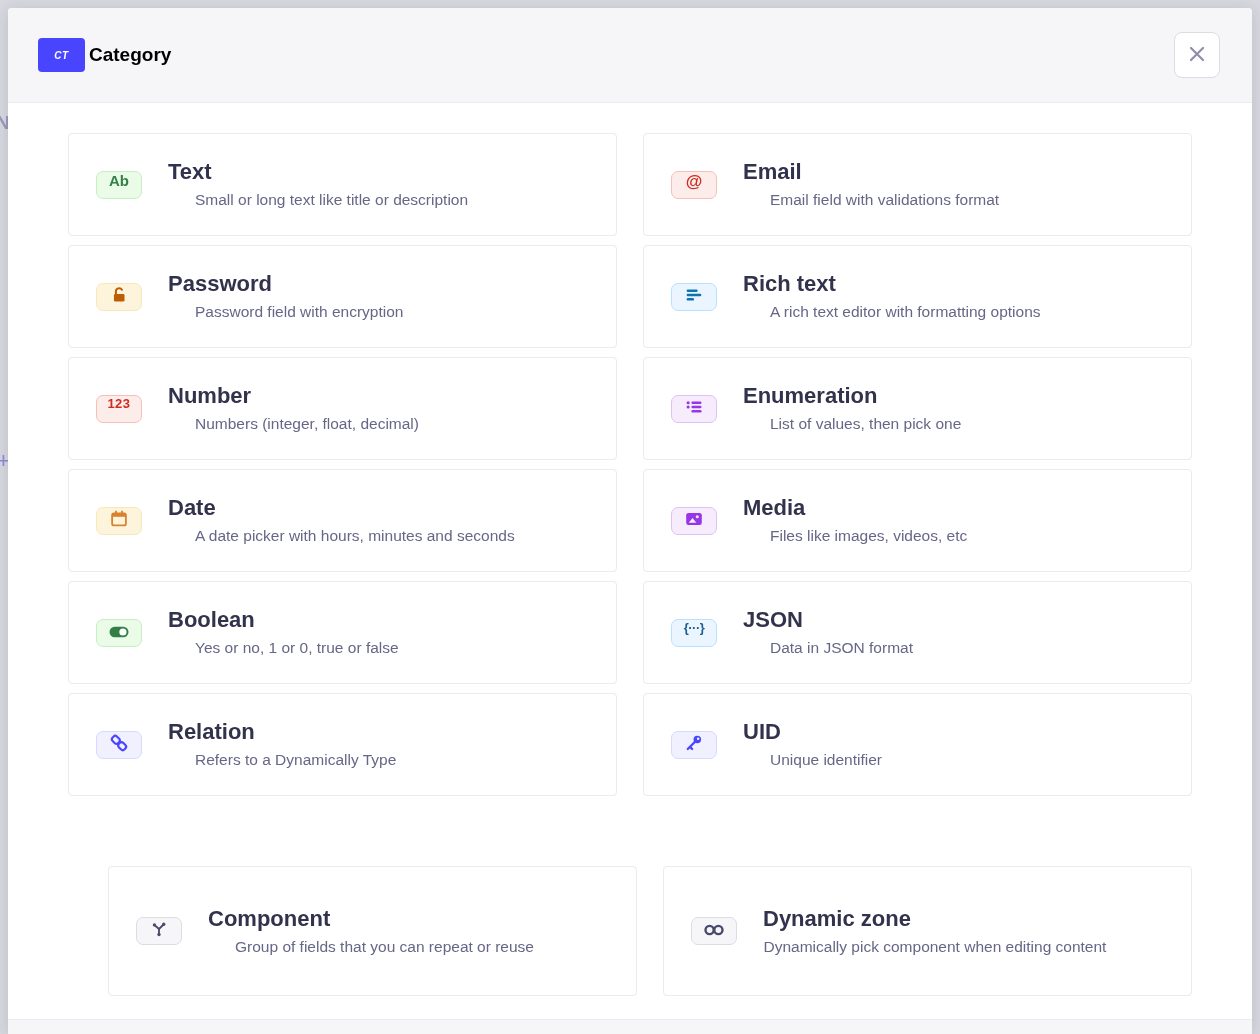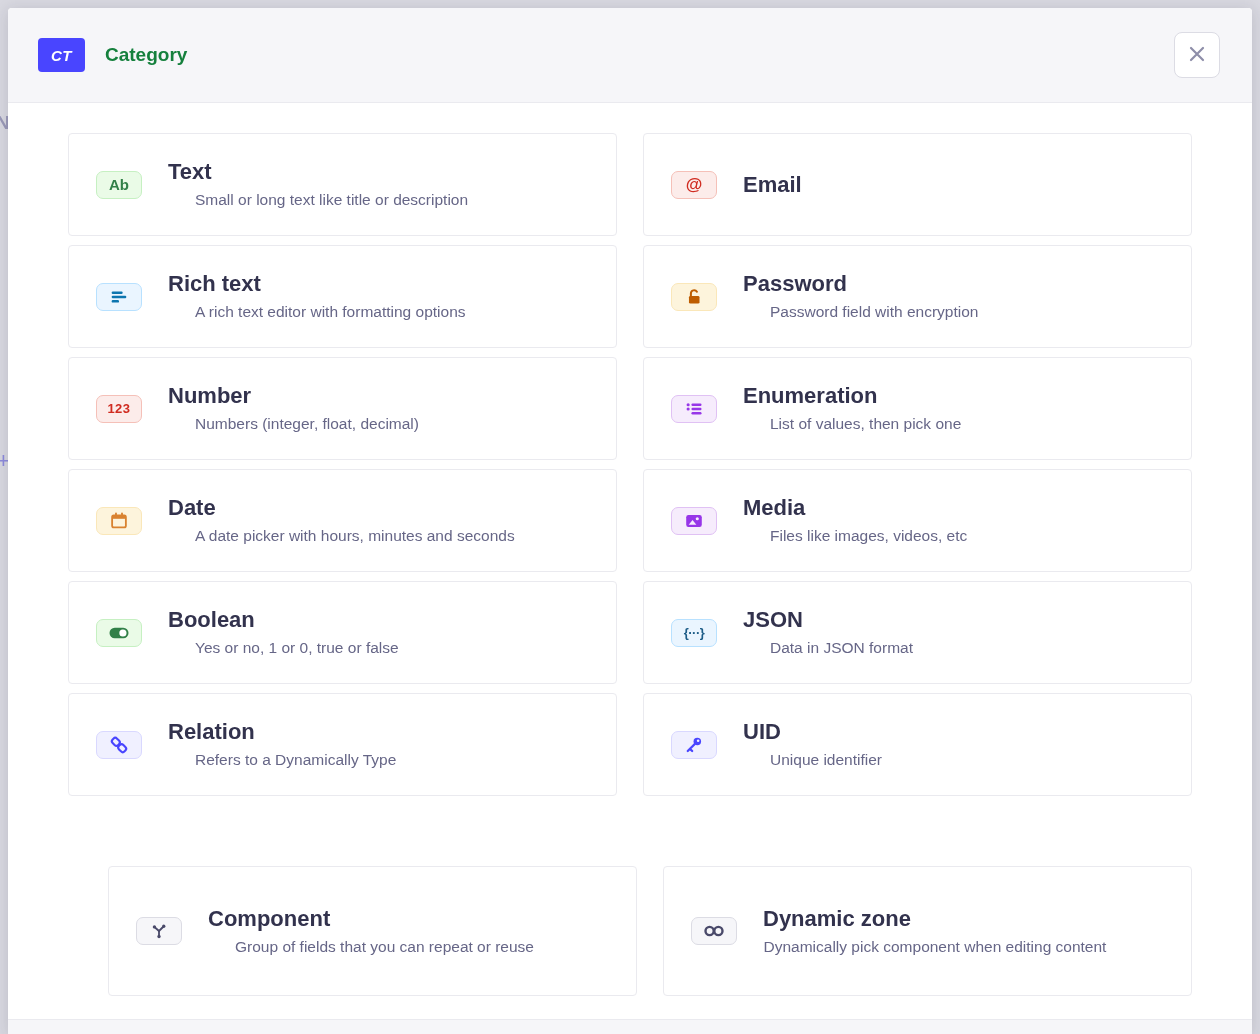--- a/index.html
+++ b/index.html
@@ -14,35 +14,35 @@
 
   
   .modal { position:absolute; left:8px; top:8px; width:1244px; height:1026px;
     background:#ffffff; border-radius:4px 4px 0 0;
     box-shadow:0 2px 15px rgba(33,33,52,0.15); }
 
   .modal-header { height:95px; background:#f6f6f9; border-bottom:1px solid #eaeaef;
     border-radius:4px 4px 0 0; display:flex; align-items:center; padding:0 32px 0 30px; }
   .ct-badge { width:47px; height:34px; background:#4945ff; color:#ffffff;
     border-radius:4px; display:flex; align-items:center; justify-content:center;
-    font-style:italic; font-weight:800; font-size:15px; letter-spacing:.5px; }
-  .modal-title { margin-left:20px; font-size:19px; font-weight:700; color:#15803d; }
+    font-style:italic; font-weight:800; font-size:10px; letter-spacing:.5px; }
+  .modal-title { margin-left:4px; font-size:19px; font-weight:700; color:#000000; }
   .spacer { flex:1; }
   .close-btn { width:46px; height:46px; background:#ffffff; border:1px solid #dcdce4;
     border-radius:8px; display:flex; align-items:center; justify-content:center; cursor:pointer; }
 
   .modal-body { padding:30px 60px 0 60px; }
   .grid { display:grid; grid-template-columns:1fr 1fr; column-gap:26px; row-gap:9px;
     grid-auto-rows:103px; }
   .grid.zones { margin-top:70px; grid-auto-rows:130px;padding-left:40px; }
 
   .card { background:#ffffff; border:1px solid #eaeaef; border-radius:4px;
     display:flex; align-items:center; padding:0 27px; cursor:pointer; }
   .tile { width:46px; height:28px; border-radius:7px; border:1px solid transparent;
-    display:flex; align-items:center; justify-content:center; flex:none; }
+    display:flex; justify-content:center; flex:none; }
   .txt { margin-left:26px; flex:1; }
   .t { font-size:22px; font-weight:700; color:#32324d; line-height:1.35; }
   .d { font-size:15.5px; color:#666687; line-height:1.45; margin-top:2px;margin-left:27px; }
   .txt.center .d { max-width:400px; margin-left:auto; margin-right:auto; text-align:left; }
 
   
   .pal-green  { background:#eafbe7; border-color:#c6f0c2; color:#328048; }
   .pal-red    { background:#fcecea; border-color:#f5c0b8; color:#d02b20; }
   .pal-blue   { background:#eaf5ff; border-color:#b8e1ff; color:#0c75af; }
   .pal-yellow { background:#fdf4dc; border-color:#fae7b9; color:#d9822f; }
@@ -94,47 +94,48 @@
           <div class="d">Small or long text like title or description</div>
         </div>
       </div>
 
       <div class="card">
         <span class="tile pal-red">
             <span class="glyph-at">@</span>
           </span>
         <div class="txt">
           <div class="t">Email</div>
+          <div class="d">Email field with validations format</div>
+        </div>
+      </div>
+
+      <div class="card">
+        <span class="tile pal-yellow">
+          <svg width="22" height="22" viewBox="0 0 24 24">
+            <path d="M8.6 11 L8.6 8.2 A3.6 3.6 0 0 1 15.2 6.2" fill="none" stroke="#be5d01" stroke-width="2.2" stroke-linecap="round"></path>
+            <rect x="6.5" y="10.8" width="11.5" height="8.4" rx="1.6" fill="#be5d01"></rect>
+          </svg>
+        </span>
+        <div class="txt">
+          <div class="t">Password</div>
+          <div class="d">Password field with encryption</div>
         </div>
       </div>
 
       <div class="card">
         <span class="tile pal-blue">
           <svg width="22" height="22" viewBox="0 0 24 24" fill="#0c75af">
             <rect x="4" y="6" width="12" height="2.7" rx="1.3"></rect>
             <rect x="4" y="10.7" width="16" height="2.7" rx="1.3"></rect>
             <rect x="4" y="15.4" width="8" height="2.7" rx="1.3"></rect>
           </svg>
         </span>
         <div class="txt">
           <div class="t">Rich text</div>
           <div class="d">A rich text editor with formatting options</div>
-        </div>
-      </div>
-
-      <div class="card">
-        <span class="tile pal-yellow">
-          <svg width="22" height="22" viewBox="0 0 24 24">
-            <path d="M8.6 11 L8.6 8.2 A3.6 3.6 0 0 1 15.2 6.2" fill="none" stroke="#be5d01" stroke-width="2.2" stroke-linecap="round"></path>
-            <rect x="6.5" y="10.8" width="11.5" height="8.4" rx="1.6" fill="#be5d01"></rect>
-          </svg>
-        </span>
-        <div class="txt">
-          <div class="t">Password</div>
-          <div class="d">Password field with encryption</div>
         </div>
       </div>
 
       <div class="card">
         <span class="tile pal-red">
             <span class="glyph-123">123</span>
           </span>
         <div class="txt">
           <div class="t">Number</div>
           <div class="d">Numbers (integer, float, decimal)</div>

